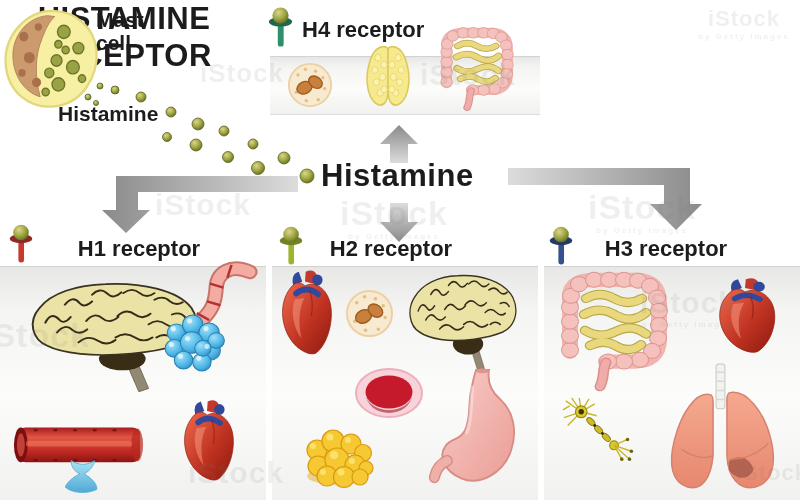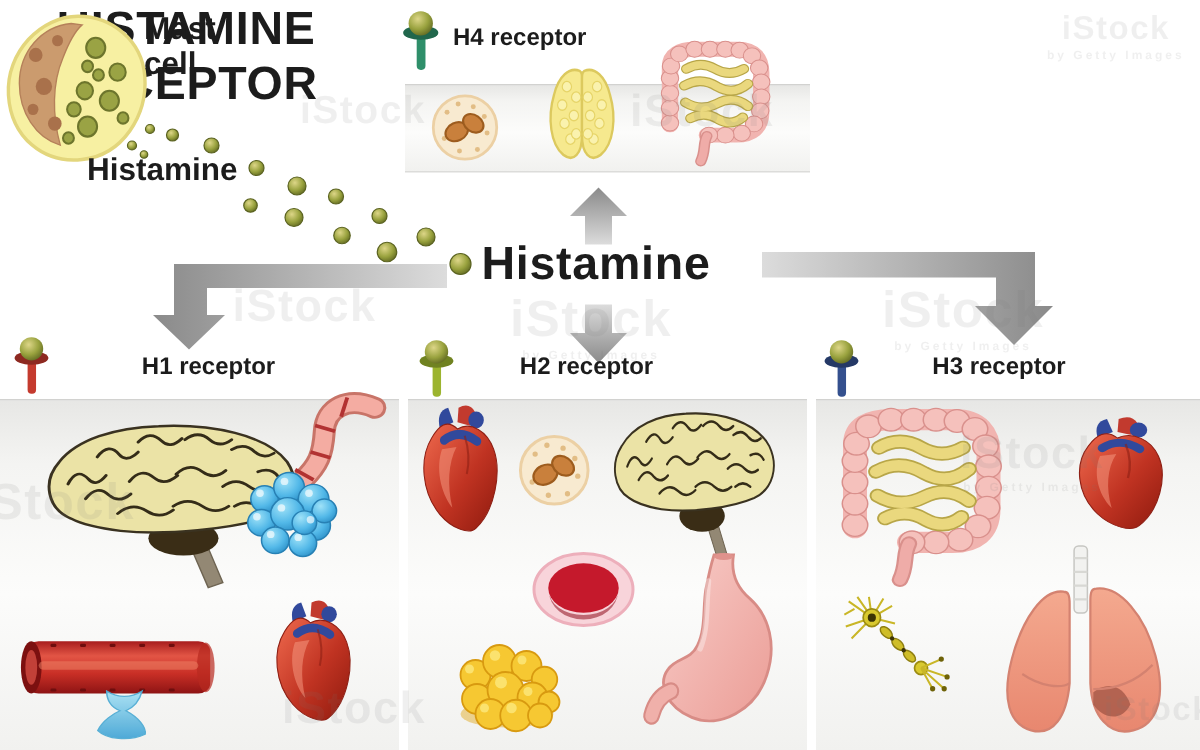--- a/index.html
+++ b/index.html
@@ -3,21 +3,21 @@
 <meta charset="utf-8">
 <style>
   html,body{margin:0;padding:0;}
   body{width:800px;height:500px;position:relative;background:#fff;overflow:hidden;
        font-family:"Liberation Sans",sans-serif;color:var(--ink,#1c1c1c);}
   svg.organ{position:absolute;overflow:visible;}
   .panel{position:absolute;
     background:linear-gradient(180deg,var(--panel-top,#e7e7e5) 0%,#f4f4f2 18%,var(--panel-bottom,#fcfcfb) 55%,#f1f1ef 100%);
     border-top:1px solid #d2d2d0;border-bottom:1px solid #dcdcda;}
   .lbl{position:absolute;font-weight:600;color:var(--ink,#1c1c1c);}
-  .receptor-label{font-size:16px;text-align:center;}
+  .receptor-label{font-size:22px;text-align:center;}
   .mast-label{left:96px;top:8px;width:70px;font-size:21px;line-height:23px;text-align:left;}
   .hist-label{left:58px;top:102px;font-size:21px;}
   .center-histamine{left:321px;top:158px;font-size:31px;font-weight:800;letter-spacing:.5px;}
   .main-title{left:548px;top:26px;width:248px;text-align:center;font-size:31px;font-weight:800;
               letter-spacing:.5px;line-height:37px;}
   .wm{position:absolute;color:#777;opacity:.11;font-weight:bold;letter-spacing:1px;pointer-events:none;
       line-height:1;text-align:center;}
   .wm-sub{font-size:8px;letter-spacing:2px;margin-top:3px;font-weight:600;}
   #overlay{position:absolute;left:0;top:0;pointer-events:none;}
 </style>

